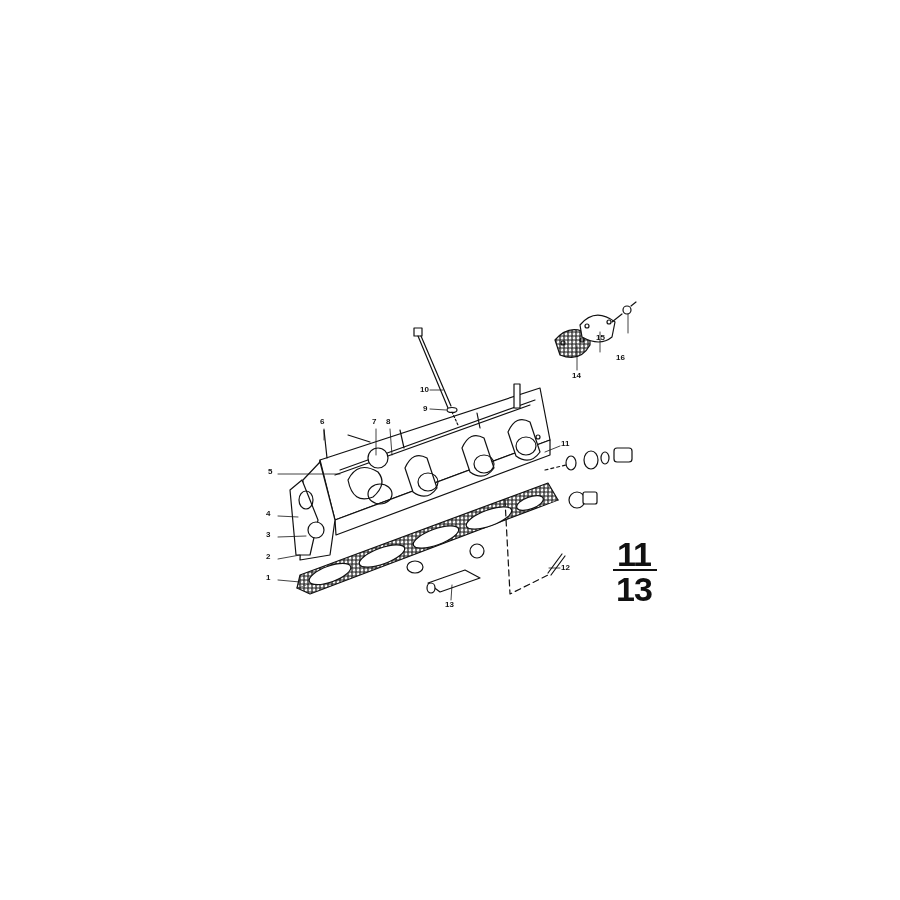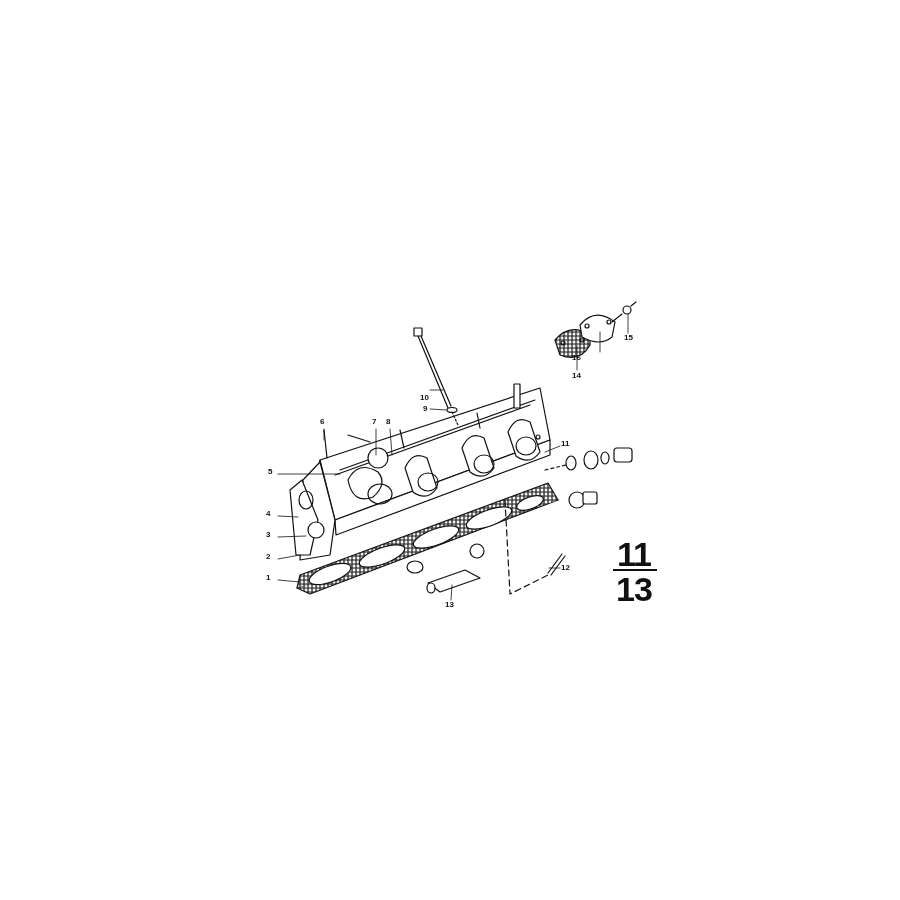--- a/index.html
+++ b/index.html
@@ -127,25 +127,25 @@
   
   <span class="callout" style="left:266px;top:574px;">1</span>
   <span class="callout" style="left:266px;top:553px;">2</span>
   <span class="callout" style="left:266px;top:531px;">3</span>
   <span class="callout" style="left:266px;top:510px;">4</span>
   <span class="callout" style="left:268px;top:468px;">5</span>
   <span class="callout" style="left:320px;top:418px;">6</span>
   <span class="callout" style="left:372px;top:418px;">7</span>
   <span class="callout" style="left:386px;top:418px;">8</span>
   <span class="callout" style="left:423px;top:405px;">9</span>
-  <span class="callout" style="left:420px;top:386px;margin-top:8px;">10</span>
+  <span class="callout" style="left:420px;top:386px;">10</span>
   <span class="callout" style="left:561px;top:440px;">11</span>
   <span class="callout" style="left:561px;top:564px;text-align:right;">12</span>
   <span class="callout" style="left:445px;top:601px;">13</span>
   <span class="callout" style="left:572px;top:372px;">14</span>
-  <span class="callout" style="left:572px;top:354px;">16</span>
-  <span class="callout" style="left:624px;top:334px;">15</span>
+  <span class="callout" style="left:616px;top:354px;">16</span>
+  <span class="callout" style="left:596px;top:334px;">15</span>
 
   
   <div class="group-no" style="left:604px;top:537px;">11</div>
   <div class="group-bar" style="left:613px;top:569px;width:44px;"></div>
   <div class="group-no" style="left:604px;top:572px;">13</div>
 </div>
 
 </body></html>

